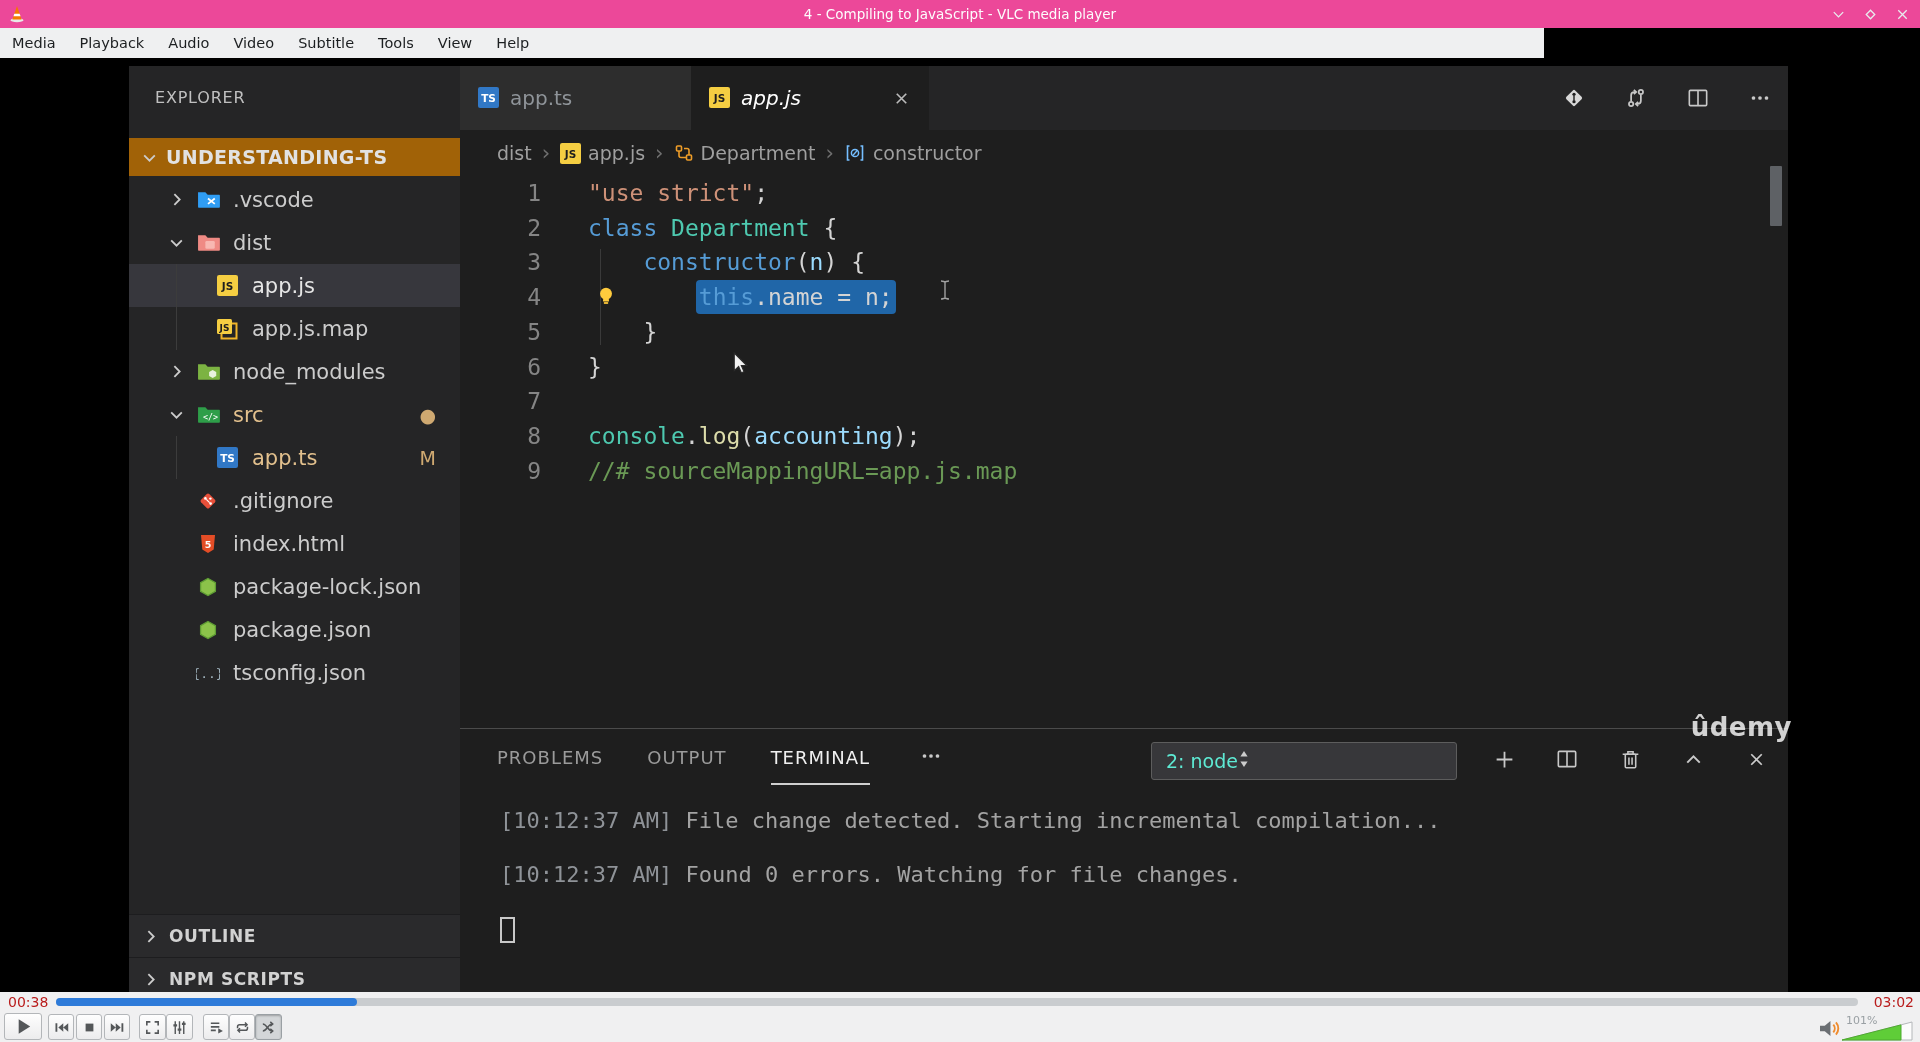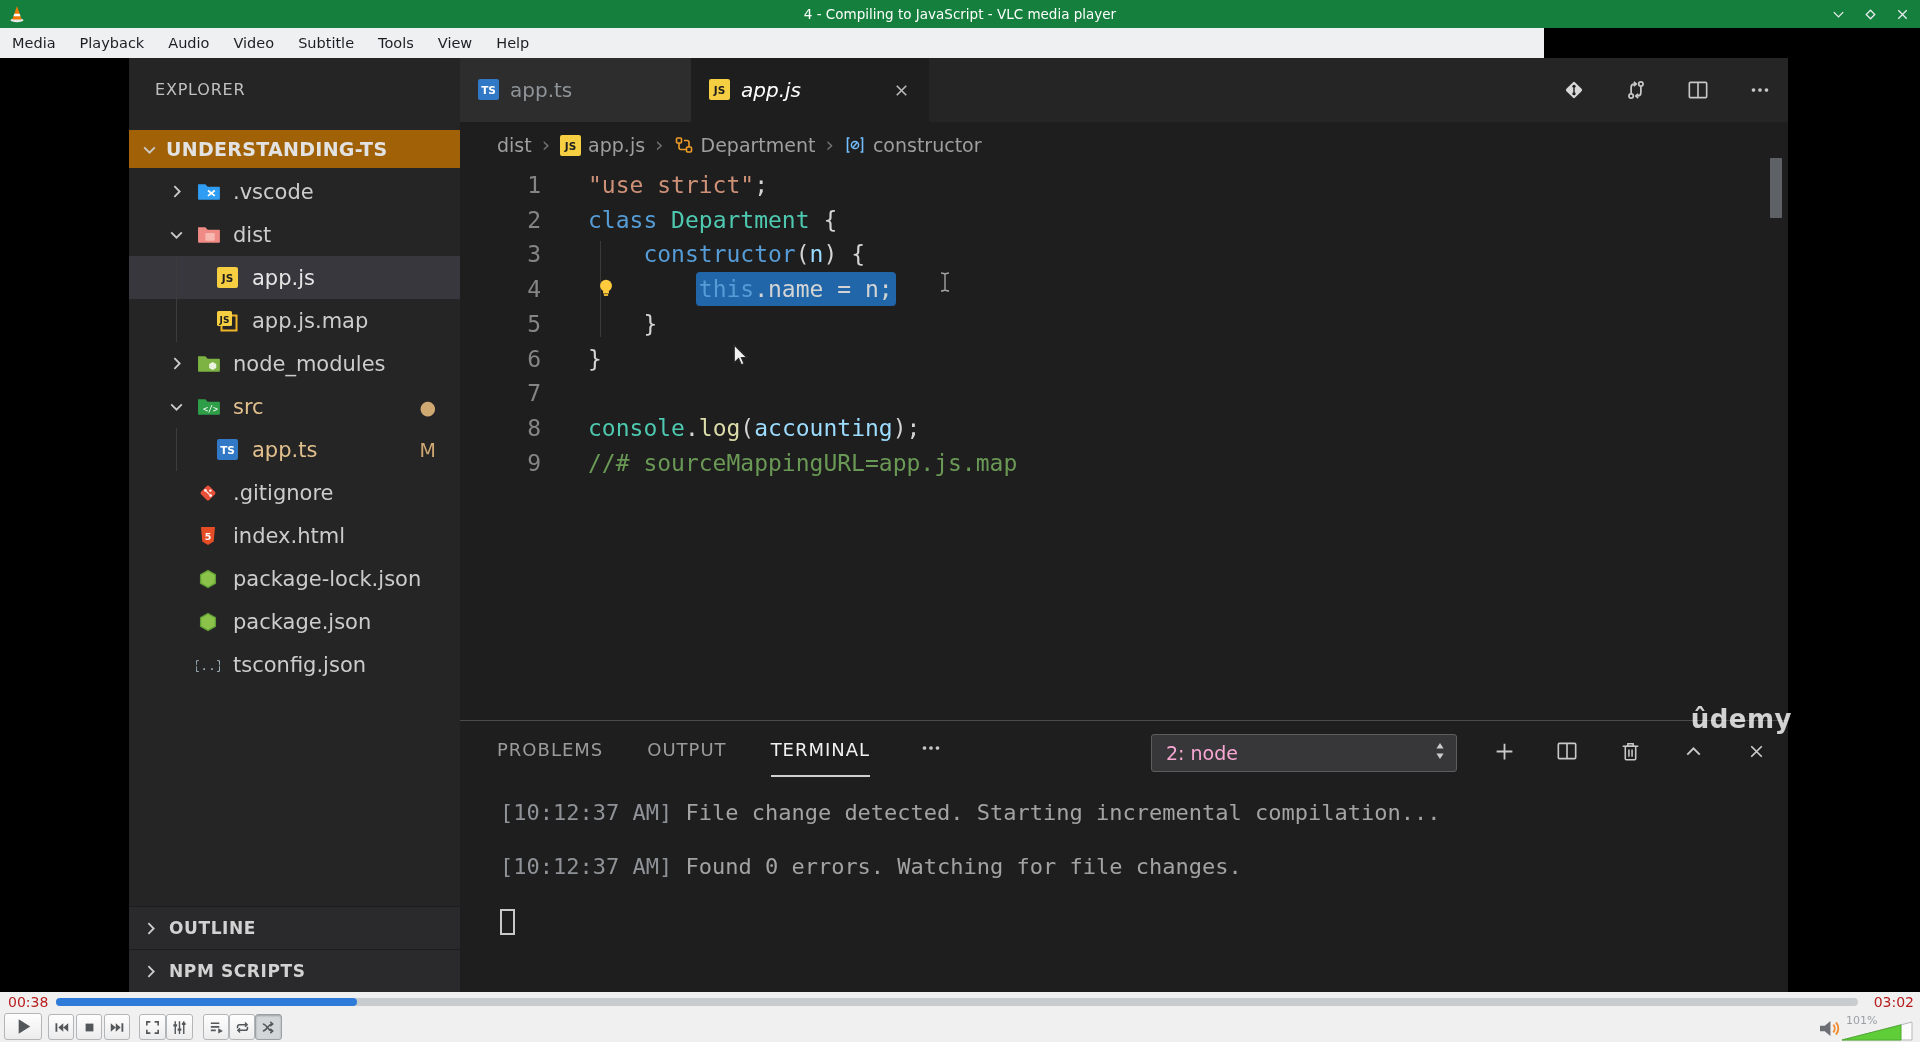--- a/index.html
+++ b/index.html
@@ -1,32 +1,32 @@
 <!DOCTYPE html>
 <html><head>
 <meta charset="utf-8">
 <style>
   *{box-sizing:border-box;margin:0;padding:0}
   html,body{width:1920px;height:1042px;overflow:hidden;background:#000;font-family:"DejaVu Sans",sans-serif}
   .screen{position:relative;width:1920px;height:1042px;background:#000}
 
   
-  .titlebar{position:absolute;left:0;top:0;width:1920px;height:28px;background:#15803d}
+  .titlebar{position:absolute;left:0;top:0;width:1920px;height:28px;background:#ec4899}
   .titlebar .app-icon{position:absolute;left:8px;top:5px;width:18px;height:18px}
   .titlebar .title{position:absolute;left:0;right:0;top:0;height:28px;line-height:28px;text-align:center;color:#fdfdfd;font-size:13.5px}
   .win-controls{position:absolute;right:10px;top:0;height:28px;display:flex;align-items:center;gap:16px}
   .winbtn{width:16px;height:16px;display:inline-flex;align-items:center;justify-content:center;cursor:default}
 
   
   .menubar{position:absolute;left:0;top:28px;width:1544px;height:30px;background:#eff0f1;display:flex;align-items:flex-end;}
   .menu-item{padding:0 12px;font-size:14.5px;color:#1c1f21;height:30px;line-height:30px}
 
   
   .video{position:absolute;left:0;top:58px;width:1920px;height:934px;background:#000;overflow:hidden}
-  .vscode{position:absolute;left:129px;top:0;width:1659px;height:680px;background:#1e1e1e;overflow:visible}
+  .vscode{position:absolute;left:129px;top:8px;width:1659px;height:680px;background:#1e1e1e;overflow:visible}
 
   
   .sidebar{position:absolute;left:0;top:0;width:331px;height:934px;background:#252526}
   .exp-title{position:absolute;left:26px;top:22px;font-size:16px;letter-spacing:.8px;color:#c0c0c0}
   .proj-header{position:absolute;left:0;top:72px;width:331px;height:38px;background:#a16207;display:flex;align-items:center;color:#e2e2e2;font-weight:bold;font-size:19px;letter-spacing:.3px}
   .proj-header .chev{margin-left:12px;margin-right:8px;display:inline-flex}
   #explorer-items{position:absolute;left:0;top:112px;width:331px}
   .exp-row{position:relative;height:43px;display:flex;align-items:center;font-size:21px;color:#cccccc}
   .exp-row.ind0{padding-left:39px}
   .exp-row.ind1{padding-left:86px}
@@ -72,21 +72,21 @@
   .indent-guide-code{position:absolute;left:140px;width:1px;background:#3a3a3a}
   .lightbulb{position:absolute;left:135px}
   .scroll-thumb{position:absolute;left:1641px;top:100px;width:12px;height:60px;background:#6a6d72;opacity:.85;border-radius:1px}
 
   
   .panel{position:absolute;left:331px;top:662px;width:1328px;height:272px;background:#1e1e1e;border-top:1px solid #4b4b4b}
   .panel-tabs{position:absolute;left:37px;top:0;height:56px;display:flex;align-items:stretch;gap:44px}
   .ptab{display:flex;align-items:center;font-size:18px;letter-spacing:1px;color:#9b9b9b;cursor:default}
   .ptab.active{color:#f0f0f0;box-shadow:inset 0 -2px 0 #cfcfcf}
   .panel-more{position:absolute;left:455px;top:14px;width:32px;display:flex;justify-content:center}
-  .term-select{position:absolute;left:691px;top:13px;width:306px;height:38px;background:#37373a;border:1px solid #5d5d5d;border-radius:3px;display:flex;align-items:center;justify-content:space-between;padding:0 10px 0 14px;color:#f9a8d4;font-size:19px}
+  .term-select{position:absolute;left:691px;top:13px;width:306px;height:38px;background:#37373a;border:1px solid #5d5d5d;border-radius:3px;display:flex;align-items:center;padding:0 10px 0 14px;color:#5eead4;font-size:19px}
   .panel-actions{position:absolute;left:1029px;top:13px;height:34px;display:flex;align-items:center;gap:33px}
   .panel-actions .act{display:inline-flex;width:30px;justify-content:center}
   .terminal{position:absolute;left:40px;top:65px;right:20px}
   .trow{height:54px;line-height:54px;font-family:"DejaVu Sans Mono",monospace;font-size:22px;white-space:pre}
   .t-time{color:#8f9398}
   .t-msg{color:#a3a3a3}
   .term-cursor{display:inline-block;width:15px;height:26px;border:2px solid #c8c8c8;vertical-align:middle}
 
   .watermark{position:absolute;right:-4px;bottom:4px;font-size:26px;font-weight:bold;color:rgba(255,255,255,.8);letter-spacing:.5px}
   .cursor-arrow{position:absolute;left:602px;top:286px;z-index:50}

